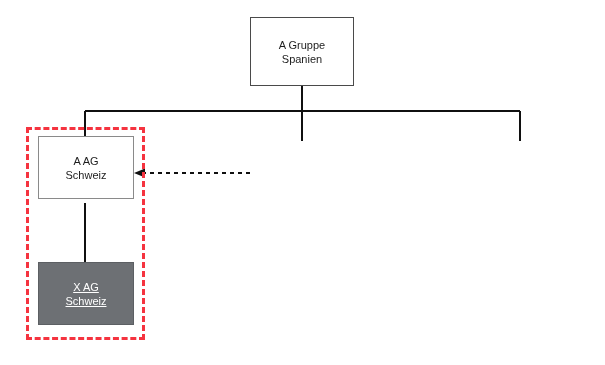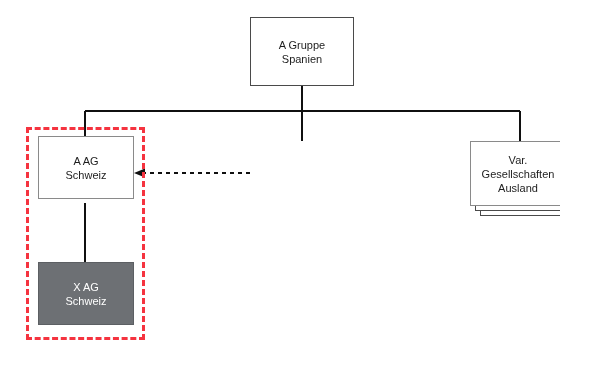--- a/index.html
+++ b/index.html
@@ -52,20 +52,21 @@
   }
   #node-cash-pool {
     left: 250px; top: 141px; width: 104px; height: 65px;
     border-color: #6b6b6b;
   }
   #node-x-ag {
     left: 38px; top: 262px; width: 96px; height: 63px;
     background: #6d7074;
     border-color: #5c5f63;
     color: #ffffff;
+    text-decoration: underline;
   }
   .stack-wrap {
     position: absolute;
     left: 470px; top: 141px; width: 106px; height: 75px;
     z-index: 3;
   }
   .stack-layer {
     position: absolute;
     box-sizing: border-box;
     background: #ffffff;
@@ -137,29 +138,20 @@
     <span class="label">A Gruppe
 Spanien</span>
   </div>
 
   <div class="node" id="node-a-ag">
     <span class="label">A AG
 Schweiz</span>
   </div>
 
 
-  <div class="stack-wrap">
-    <div class="stack-layer back2"></div>
-    <div class="stack-layer back1"></div>
-    <div class="stack-layer front">
-      <span class="label">Var.
-Gesellschaften
-Ausland</span>
-    </div>
-  </div>
 
   <div class="node" id="node-x-ag">
     <span class="label">X AG
 Schweiz</span>
   </div>
 
 
 </div>
 
 </body></html>

